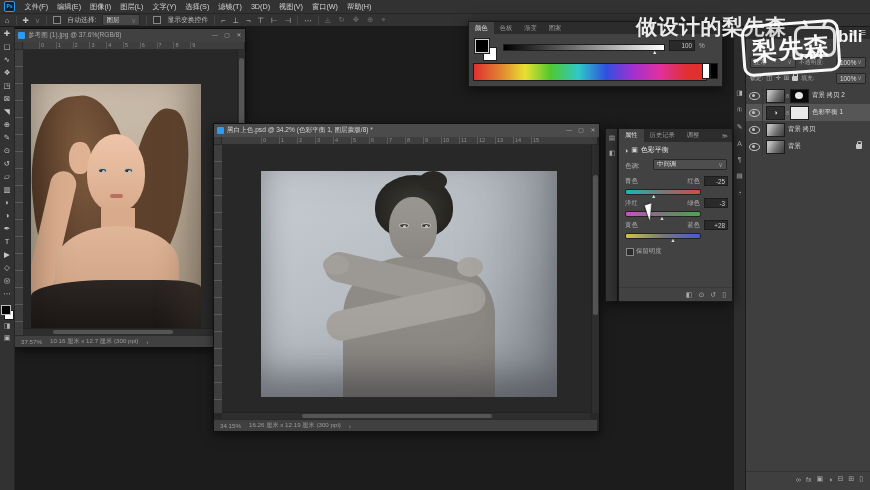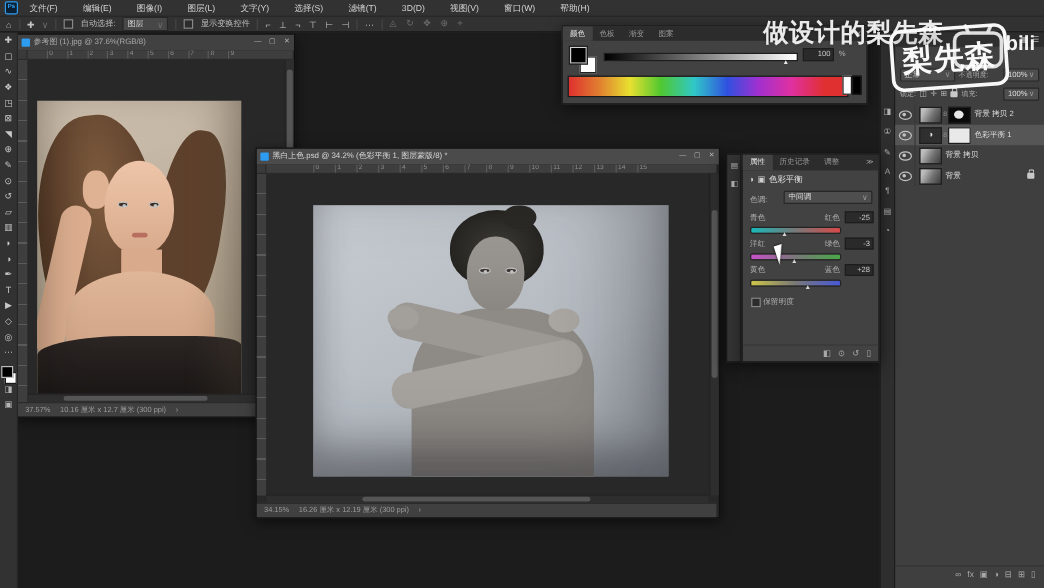--- a/index.html
+++ b/index.html
@@ -136,21 +136,21 @@
 
   .cursor{position:absolute;width:0;height:0;border-left:4px solid #fff;border-right:3px solid transparent;border-bottom:9px solid transparent;border-top:7px solid #fff;filter:drop-shadow(0 0 1px #000);transform:rotate(-18deg);z-index:30;}
 </style>
 </head>
 <body>
 
 <div class="screen">
 
   <div class="menubar">
     <span class="pslogo">Ps</span>
-    <span style="display:flex;gap:12px;">
+    <span style="display:flex;">
         <span class="mi">文件(F)</span>
         <span class="mi">编辑(E)</span>
         <span class="mi">图像(I)</span>
         <span class="mi">图层(L)</span>
         <span class="mi">文字(Y)</span>
         <span class="mi">选择(S)</span>
         <span class="mi">滤镜(T)</span>
         <span class="mi">3D(D)</span>
         <span class="mi">视图(V)</span>
         <span class="mi">窗口(W)</span>

